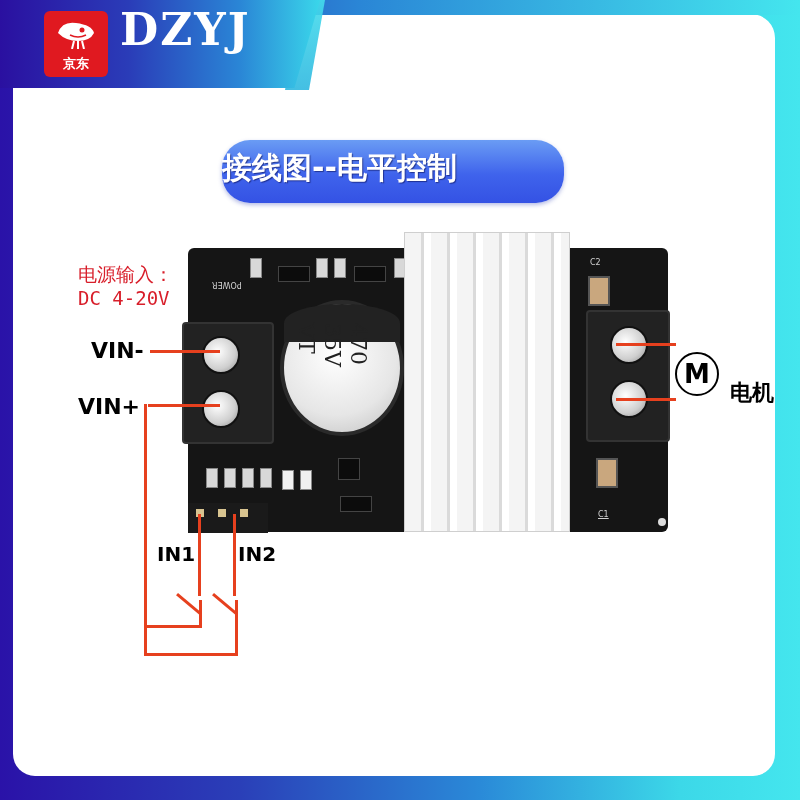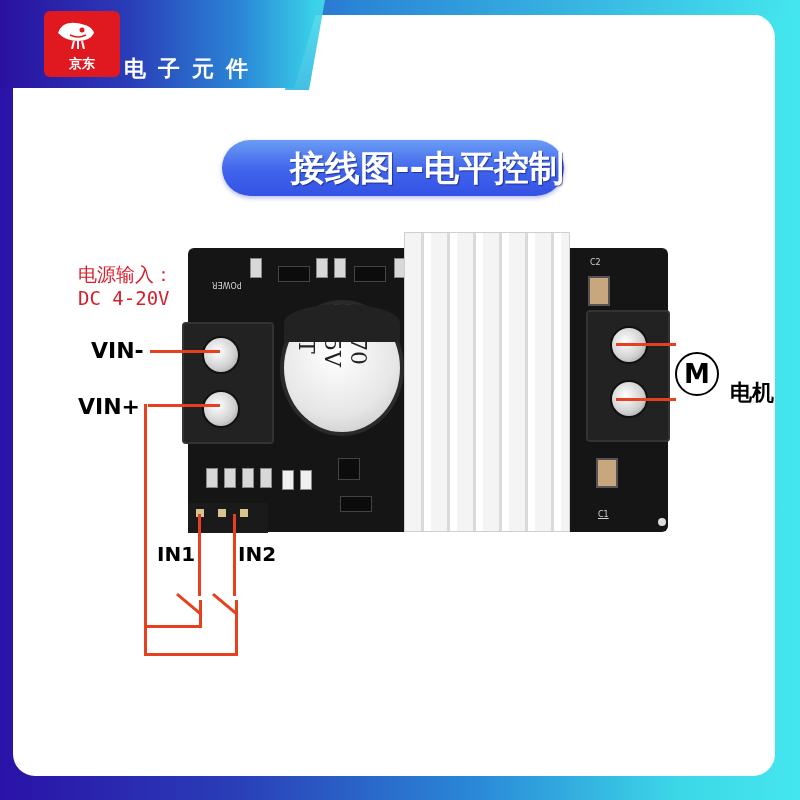--- a/index.html
+++ b/index.html
@@ -11,35 +11,35 @@
                  background: #fff; border-radius: 0 24px 22px 22px; }
   
   .banner { position: absolute; left: 0; top: 0; width: 320px; height: 88px;
             background: linear-gradient(90deg, #2a10a0 0%, #2a3cb8 40%, #2a86d6 75%, #3ad6ea 100%);
             clip-path: polygon(0 0, 100% 0, 92% 100%, 0 100%); }
   .banner-fold { position: absolute; left: 285px; top: 0; width: 40px; height: 90px;
                  background: linear-gradient(180deg, #44dcec, #2fb8e0);
                  clip-path: polygon(40% 0, 100% 0, 60% 100%, 0 100%); opacity: .9; }
   .topbar { position: absolute; left: 0; top: 0; width: 800px; height: 15px;
             background: linear-gradient(90deg, #2a10a0 0%, #2a86d6 45%, #44e6ee 100%); }
-  .logo-box { position: absolute; left: 44px; top: 11px; width: 76px; height: 66px;
+  .logo-box { position: absolute; left: 44px; top: 11px; width: 64px; height: 66px;
               background: #e01920; border-radius: 6px; }
   .logo-dog { position: absolute; left: 10px; top: 8px; width: 44px; height: 30px; }
   .logo-cn { position: absolute; left: 0; right: 0; bottom: 4px; text-align: center;
              color: #fff; font-size: 13px; font-weight: bold; }
   .brand { position: absolute; left: 120px; top: 4px; color: #fff;
            font-family: "DejaVu Serif", serif; font-weight: bold; font-size: 44px; letter-spacing: 2px; }
   .brand-sub { position: absolute; left: 124px; top: 54px; color: #fff; font-size: 22px;
                font-weight: bold; letter-spacing: 12px; }
 
-  .title-pill { position: absolute; left: 222px; top: 140px; width: 342px; height: 56px;
+  .title-pill { position: absolute; left: 222px; top: 140px; width: 342px; height: 63px;
                 border-radius: 28px;
                 background: linear-gradient(180deg, #6a9cf4 0%, #3f63ec 55%, #3452e4 100%);
                 box-shadow: 0 2px 4px rgba(40,60,180,.35);
-                color: #fff; font-weight: bold; font-size: 35px; text-align: right; line-height: 56px;
+                color: #fff; font-weight: bold; font-size: 30px; text-align: left; line-height: 56px;
                 text-shadow: 1px 1px 1px rgba(0,0,60,.5); }
 
   .power-label { position: absolute; left: 34px; top: 262px; color: #d81e2a; font-size: 19px; line-height: 24px; margin-left: 44px; }
   .lbl { position: absolute; font-weight: bold; color: #000; font-size: 22px; }
 
   
   .pcb { position: absolute; left: 188px; top: 248px; width: 480px; height: 284px;
          background: #151515; border-radius: 6px; }
   .heatsink { position: absolute; left: 404px; top: 232px; width: 164px; height: 298px;
               background: repeating-linear-gradient(90deg, #f4f4f4 0 16px, #dadada 16px 19px, #ffffff 19px 26px);
@@ -75,21 +75,21 @@
 <div class="banner">
   <div class="logo-box">
     <svg class="logo-dog" viewBox="0 0 44 30">
       <path d="M4 14 Q8 2 22 4 Q38 6 40 14 Q36 22 24 22 Q12 22 4 14Z" fill="#fff"></path>
       <circle cx="28" cy="11" r="2.5" fill="#e01920"></circle>
       <path d="M16 16 Q24 20 32 16" stroke="#e01920" stroke-width="1.5" fill="none"></path>
       <path d="M20 22 L18 30 M24 22 L24 30 M28 22 L30 30" stroke="#fff" stroke-width="2"></path>
     </svg>
     <div class="logo-cn">京东</div>
   </div>
-  <div class="brand-sub">电子元件</div>
+  <div class="brand">DZYJ</div>
 </div>
 
 <div class="title-pill">接线图--电平控制</div>
 
 <div class="power-label">
   <div>电源输入：</div>
   <div style="font-family:'DejaVu Sans Mono',monospace;">DC 4-20V</div>
 </div>
 
 <div class="pcb">

